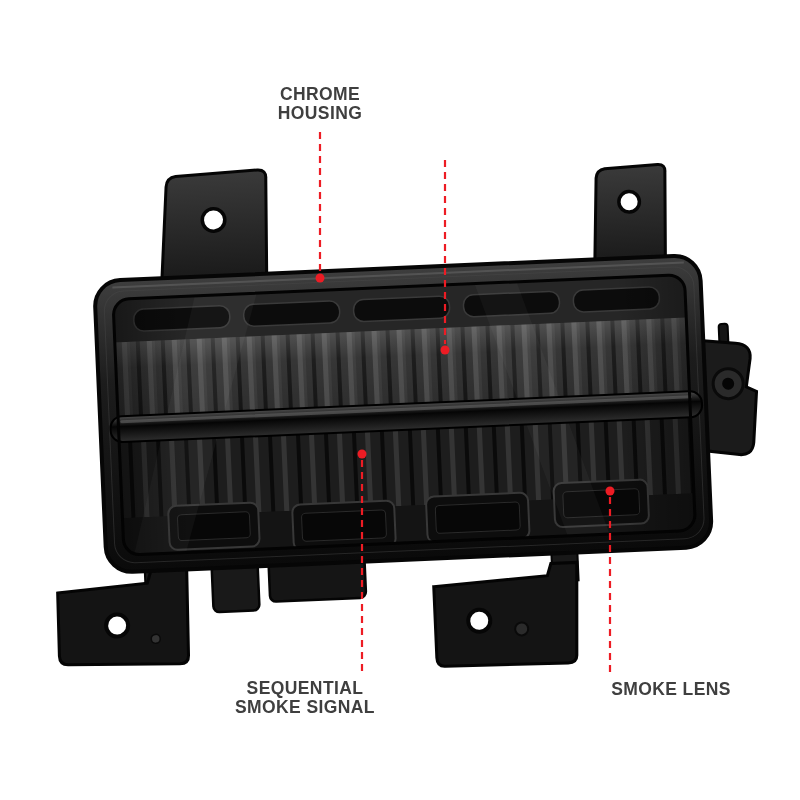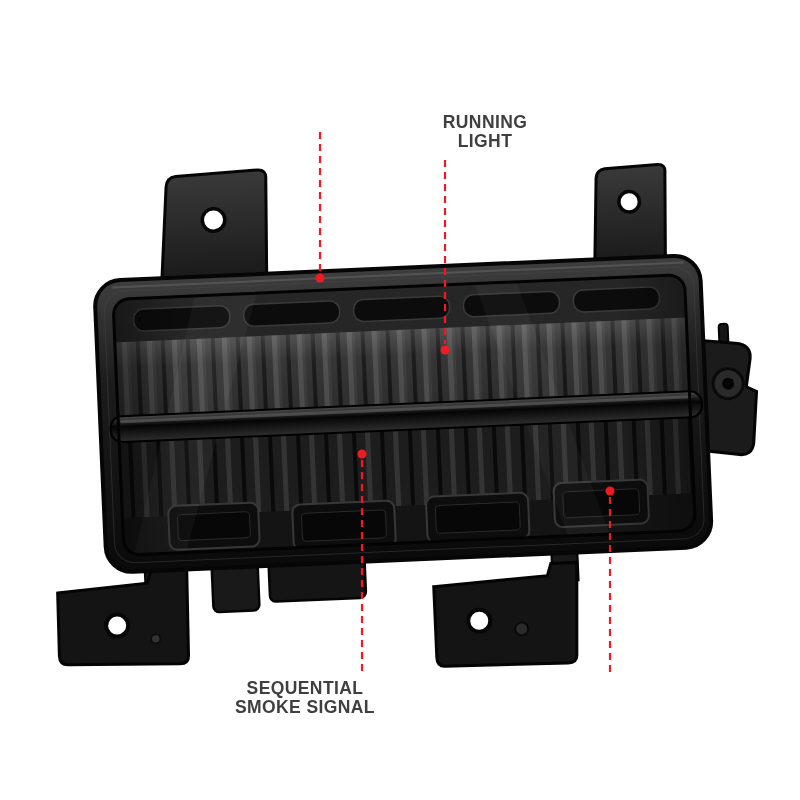--- a/index.html
+++ b/index.html
@@ -187,20 +187,21 @@
       <line x1="610" y1="497" x2="610" y2="674"></line>
     </g>
     <g fill="#ed1c24" stroke="none">
       <circle cx="320" cy="278" r="4.5"></circle>
       <circle cx="445" cy="350" r="4.5"></circle>
       <circle cx="362" cy="454" r="4.5"></circle>
       <circle cx="610" cy="491" r="4.5"></circle>
     </g>
   </svg>
 
-
-  <div id="label-running-light" class="callout-label">RUNNING
-LIGHT</div>
+  <div id="label-chrome-housing" class="callout-label">CHROME
+HOUSING</div>
+
 
   <div id="label-sequential-turn" class="callout-label">SEQUENTIAL
 SMOKE SIGNAL</div>
 
+  <div id="label-smoke-lens" class="callout-label">SMOKE LENS</div>
 </div>
 
 </body></html>

